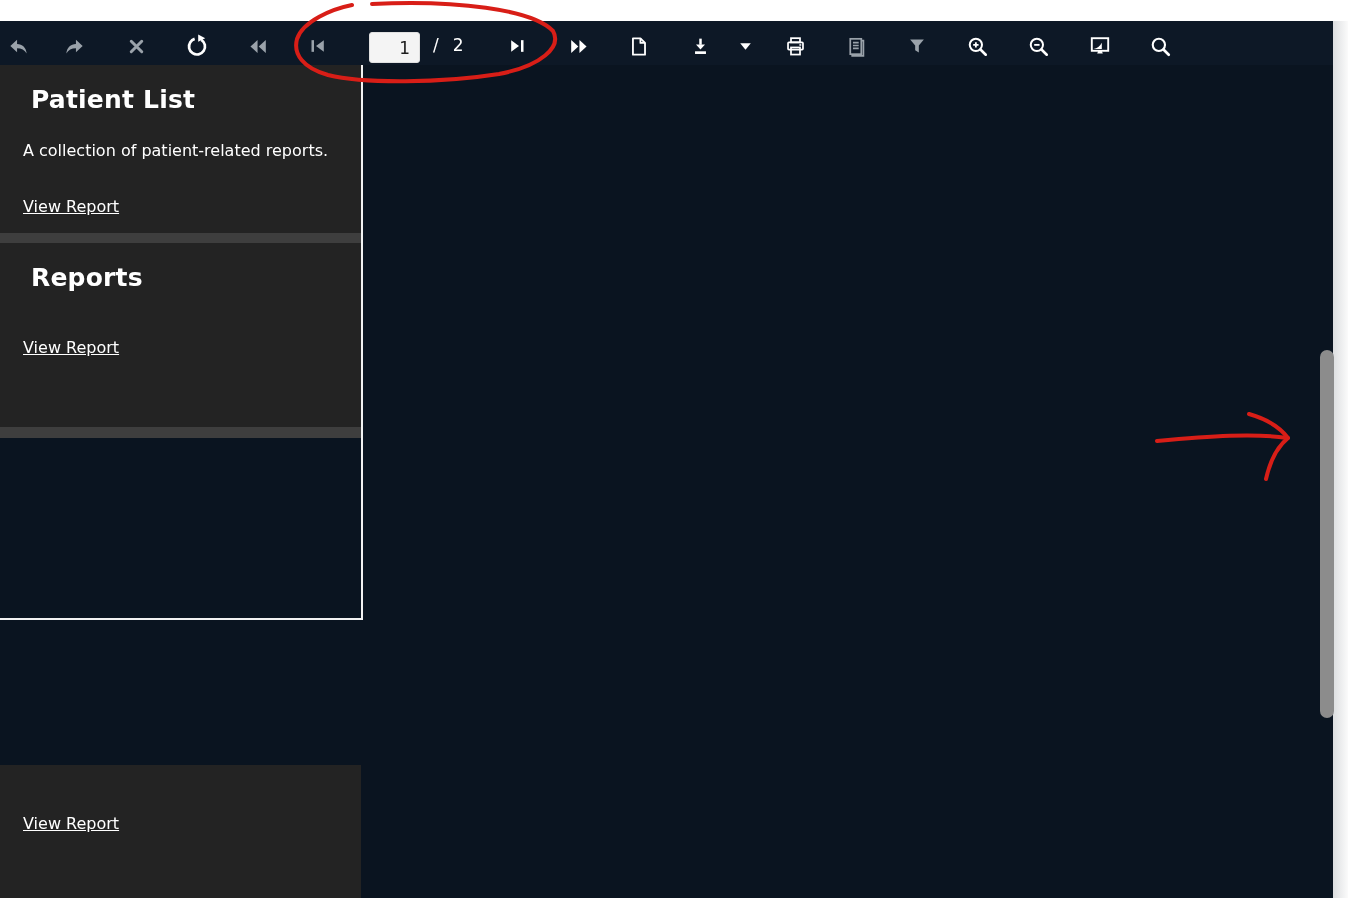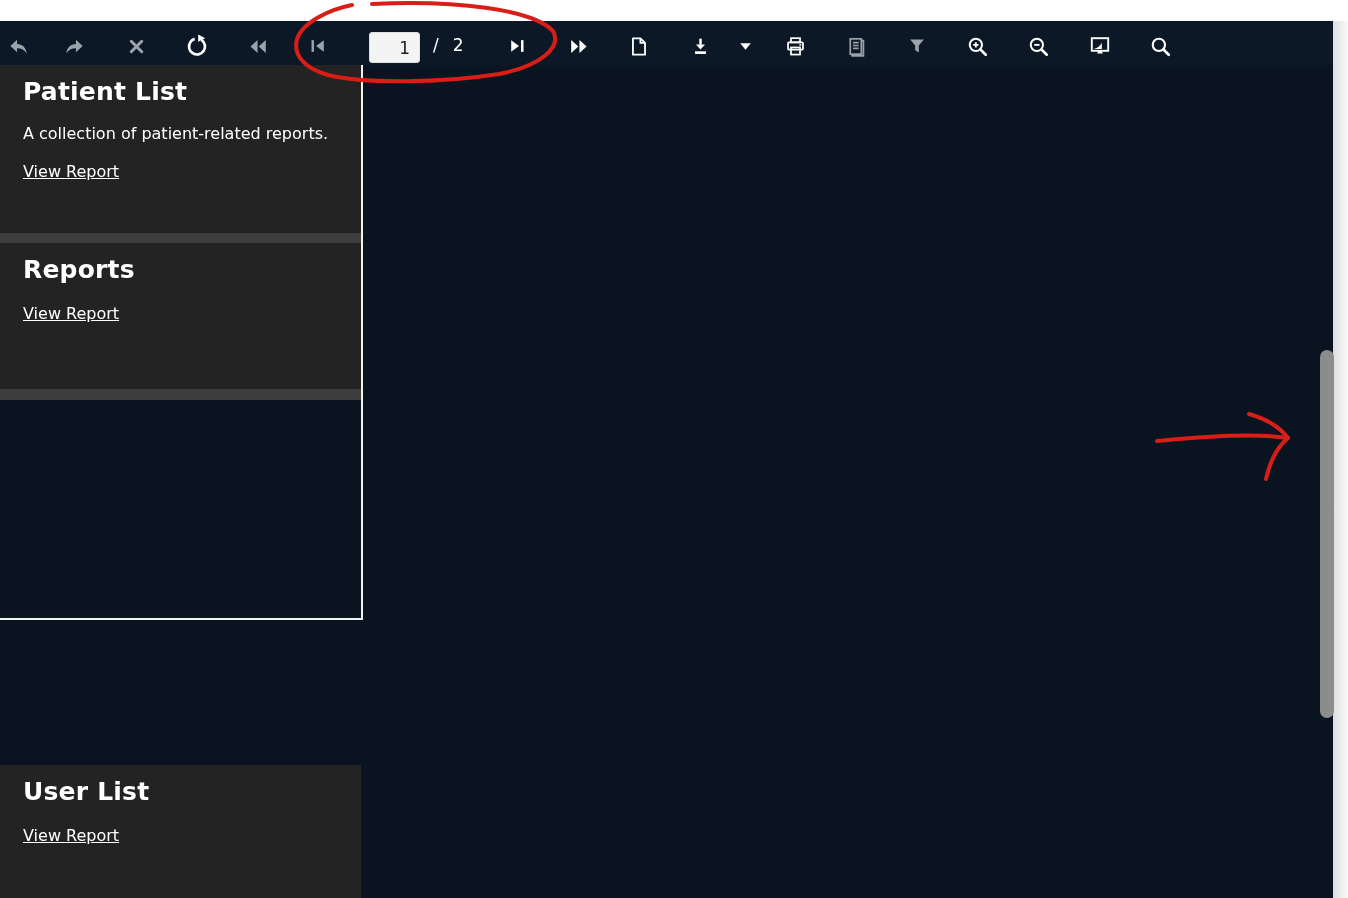--- a/index.html
+++ b/index.html
@@ -20,31 +20,31 @@
   }
   .page-total{position:absolute;left:433px;top:14px;color:#ffffff;font-size:17px;display:flex;gap:14px;}
   
   .page-one{
     position:absolute;left:0;top:65px;width:361px;height:553px;
     border-right:2px solid #f2f2f2;border-bottom:2px solid #f2f2f2;
     background:#0a1420;
   }
   .card{background:#232323;box-sizing:border-box;padding:12px 20px 0 23px;color:#ffffff;}
   .card-1{height:168px;}
-  .card-2{height:146px;}
+  .card-2{height:184px;}
   .sep{background:#3e3e3e;}
   .sep-1{height:10px;}
   .sep-2{height:11px;}
   .page-two{
     position:absolute;left:0;top:765px;width:361px;height:133px;
     background:#232323;box-sizing:border-box;padding:12px 20px 0 23px;color:#ffffff;
   }
-  .card-title{font-size:25px;font-weight:bold;margin:0;line-height:30px;letter-spacing:.2px;}
-  .card-desc{font-size:16px;margin-top:17px;line-height:19px;}
-  .card-link{display:inline-block;font-size:16px;margin-top:19px;color:#ffffff;text-decoration:underline;cursor:pointer;}
+  .card-title{font-size:25px;font-weight:bold;margin:8px;line-height:30px;letter-spacing:.2px;}
+  .card-desc{font-size:16px;margin-top:26px;line-height:19px;}
+  .card-link{display:inline-block;font-size:16px;margin-top:37px;color:#ffffff;text-decoration:underline;cursor:pointer;}
   
   .right-strip{position:absolute;left:1333px;top:21px;width:15px;height:877px;
     background:linear-gradient(to right,#dcdee0,#fbfbfb);}
   .scroll-thumb{position:absolute;left:1320px;top:350px;width:14px;height:368px;
     background:#8c8c8c;border-radius:7px;cursor:pointer;}
   .annotation{position:absolute;left:0;top:0;pointer-events:none;z-index:50;}
 </style>
 </head>
 <body>
 
@@ -197,21 +197,20 @@
   </div>
   <div class="sep sep-1"></div>
   <div class="card card-2">
     <div class="card-title">Reports</div>
     <a class="card-link">View Report</a>
   </div>
   <div class="sep sep-2"></div>
 </div>
 
 <div class="page-two">
-  <div class="card-title">User List</div>
   <a class="card-link">View Report</a>
 </div>
 
 <div class="right-strip"></div>
 <div class="scroll-thumb"></div>
 
 <svg class="annotation" width="1348" height="898" viewBox="0 0 1348 898">
   <path d="M372 4 C455 0 532 9 553 31 C562 47 541 66 499 74 C442 83 364 84 328 75 C303 68 293 54 297 39 C303 21 332 9 352 5" fill="none" stroke="#d81e17" stroke-width="4" stroke-linecap="round"></path>
   <g fill="none" stroke="#d81e17" stroke-width="4" stroke-linecap="round">
     <path d="M1157 441 C1210 436 1255 433 1287 438"></path>

